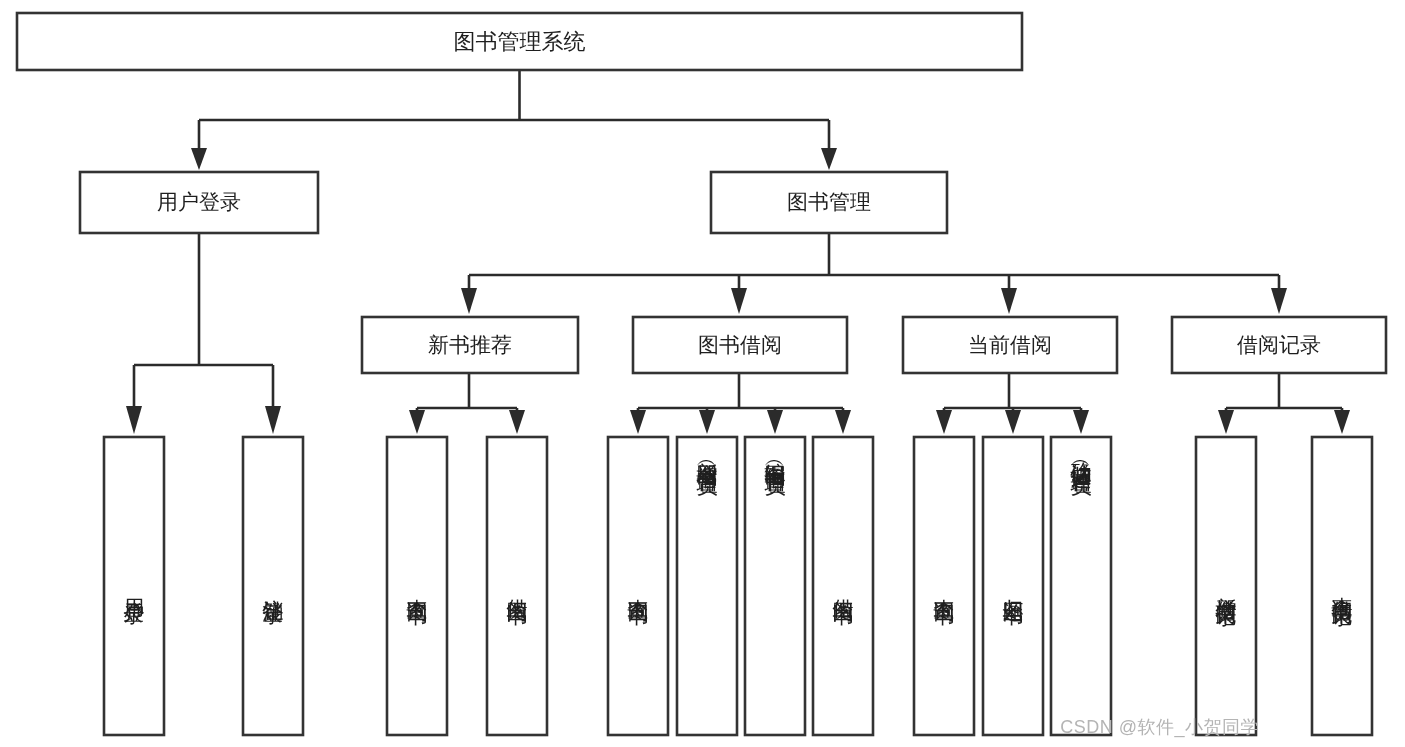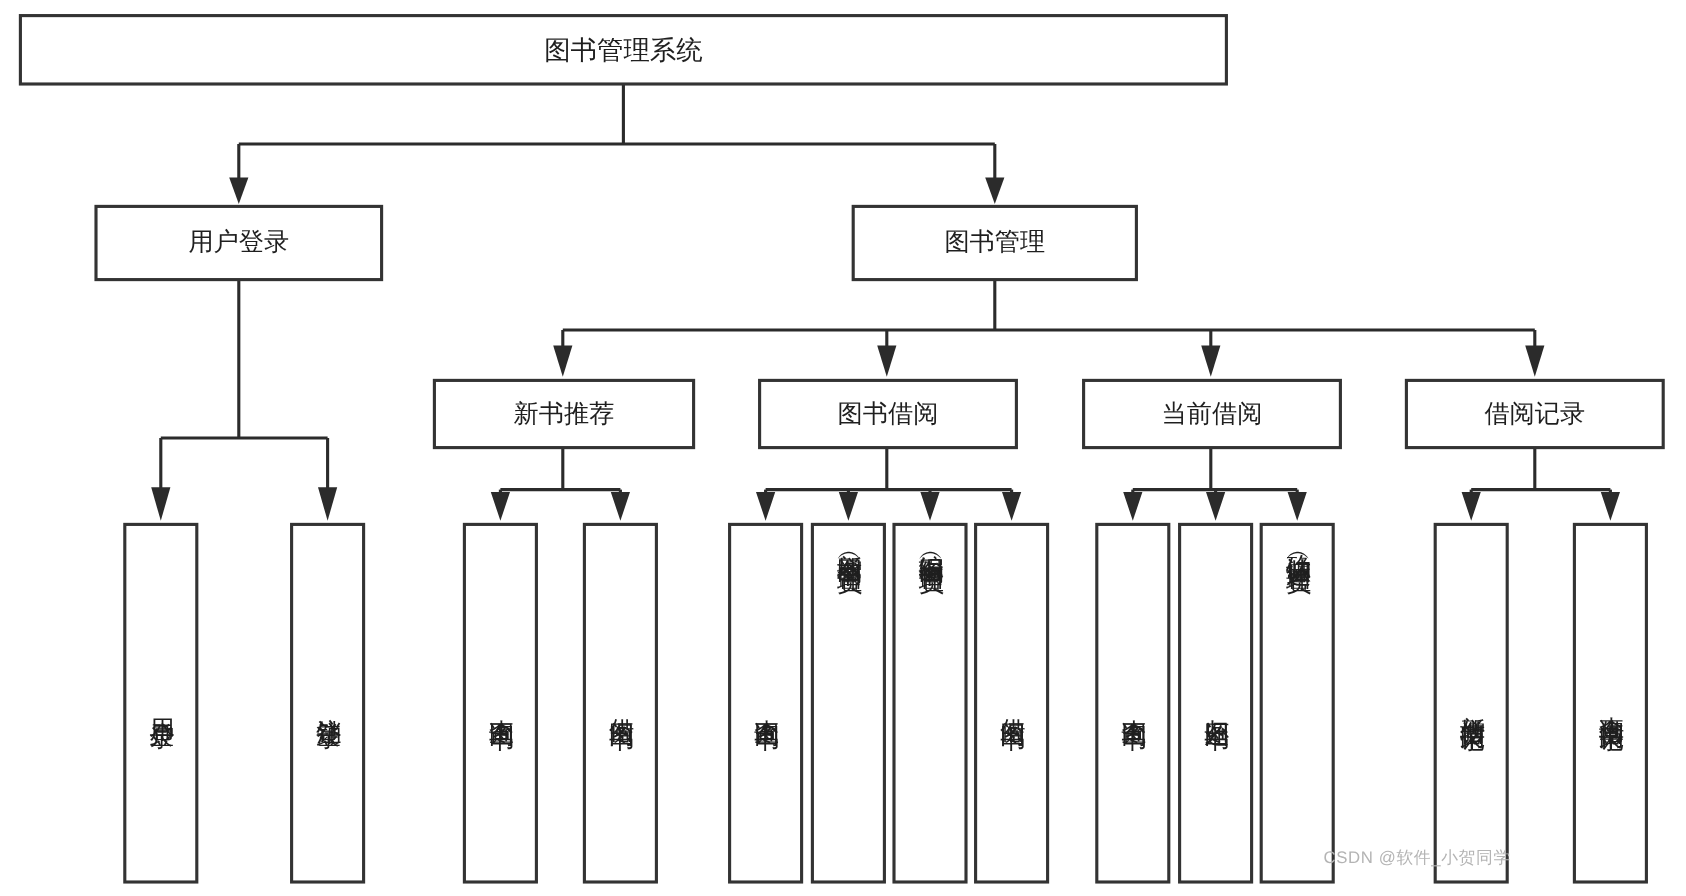--- a/index.html
+++ b/index.html
@@ -71,23 +71,23 @@
     font-size: 21px;
     line-height: 1.34;
     letter-spacing: 2px;
     color: #1f1f1f;
     text-align: center;
     white-space: nowrap;
   }
   .watermark {
     position: absolute;
     right: 10px;
-    bottom: 23px;
-    font-family: "Liberation Sans", "DejaVu Sans", sans-serif;
-    font-size: 14px;
+    bottom: 8px;
+    font-family: "Liberation Sans", "DejaVu Sans", sans-serif;
+    font-size: 18px;
     color: #b4b4b4;
     letter-spacing: 0.5px;
     user-select: none;
     white-space: nowrap;
   }
 </style>
 </head>
 <body>
 
 <div id="diagram-root">

